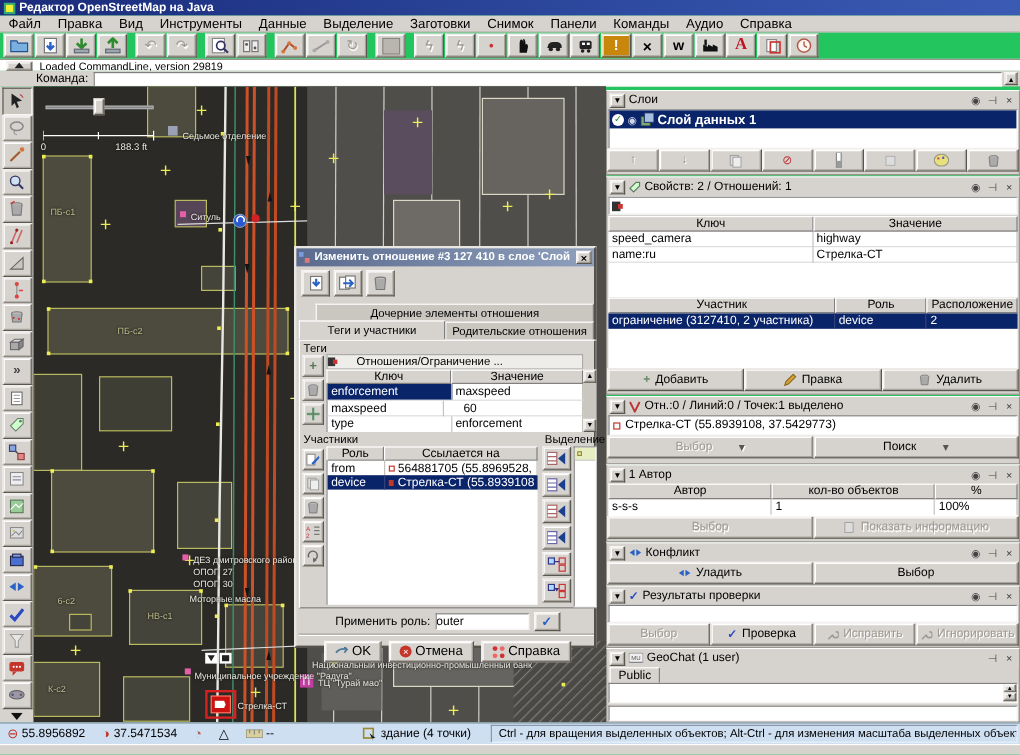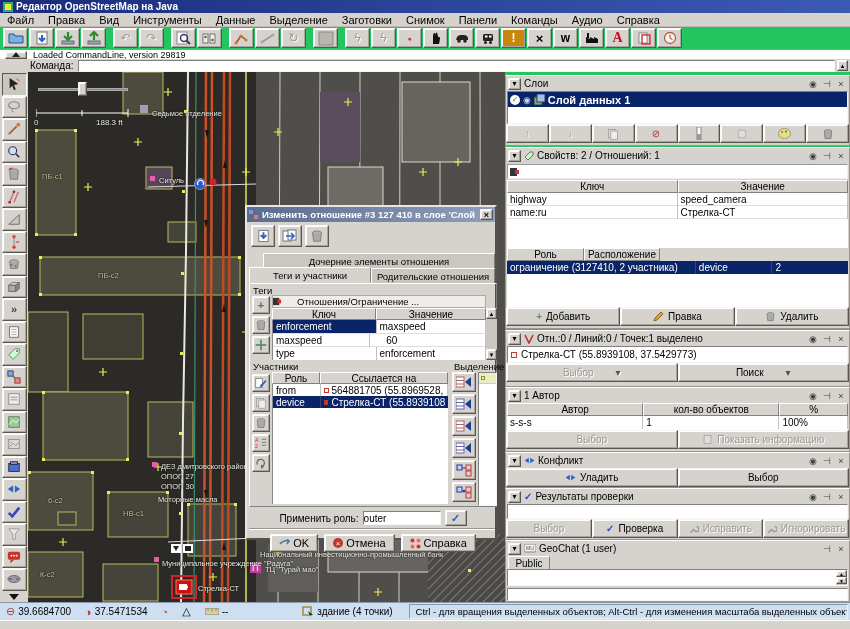--- a/index.html
+++ b/index.html
@@ -851,29 +851,30 @@
           <rect x="0" y="1" width="7" height="8" fill="#333"></rect>
           <rect x="5" y="3" width="4" height="4" fill="#c33"></rect>
         </svg>
     </div>
     <div class="flex" style="height:13px;margin:0 1px;">
       <div class="th" style="width:171px;height:13px;">Ключ</div>
       <div class="th" style="width:171px;height:13px;">Значение</div>
     </div>
     <div class="sunk" style="margin:0 1px;height:55px;border:none;background:#fff;">
       <div class="flex" style="height:13px;border-bottom:1px solid #ddd;">
+        <div class="cell" style="width:171px;height:13px;">speed_camera</div>
         <div class="cell" style="width:171px;height:13px;">highway</div>
-        <div class="cell" style="width:171px;height:13px;">speed_camera</div>
       </div>
       <div class="flex" style="height:13px;border-bottom:1px solid #ddd;">
         <div class="cell" style="width:171px;height:13px;">name:ru</div>
         <div class="cell" style="width:171px;height:13px;">Стрелка-СТ</div>
       </div>
     </div>
     <div class="flex" style="height:13px;margin:0 1px;">
+      <div class="th" style="width:190px;height:13px;">Участник</div>
       <div class="th" style="width:77px;height:13px;">Роль</div>
       <div class="th" style="width:76px;height:13px;">Расположение</div>
     </div>
     <div class="sunk" style="margin:0 1px;height:46px;border:none;background:#fff;">
       <div class="flex selrow" style="height:13px;">
         <div class="cell" style="width:190px;height:13px;border-right-color:#33407a;">ограничение (3127410, 2 участника)</div>
         <div class="cell" style="width:77px;height:13px;border-right-color:#33407a;">device</div>
         <div class="cell" style="width:76px;height:13px;border-right:none;">2</div>
       </div>
     </div>
@@ -1060,21 +1061,21 @@
         <div class="btn3d minibtn" style="width:11px;height:7px;font-size:5px;">▲</div>
         <div class="btn3d minibtn" style="width:11px;height:7px;font-size:5px;">▼</div>
       </div>
     </div>
     <input class="sunk" style="margin: 2px 1px 0px; width: 341px; height: 13px; font-size: 10px; outline: none; font-family: &quot;Liberation Sans&quot;, sans-serif;">
   </div>
 
   <div class="abs statusbar">
     <div class="sseg">
       <span style="color:#c0392b;font-size:11px;">⊖</span>
-      <span>39.6684700</span>
+      <span>55.8956892</span>
     </div>
     <div class="sseg">
       <span style="color:#c0392b;font-size:11px;">◑</span>
       <span>37.5471534</span>
     </div>
     <div class="sseg">
         <span style="color:#b06050;font-size:11px;">◔</span>
       </div>
     <div class="sseg">
         <span style="font-size:11px;">△</span>

